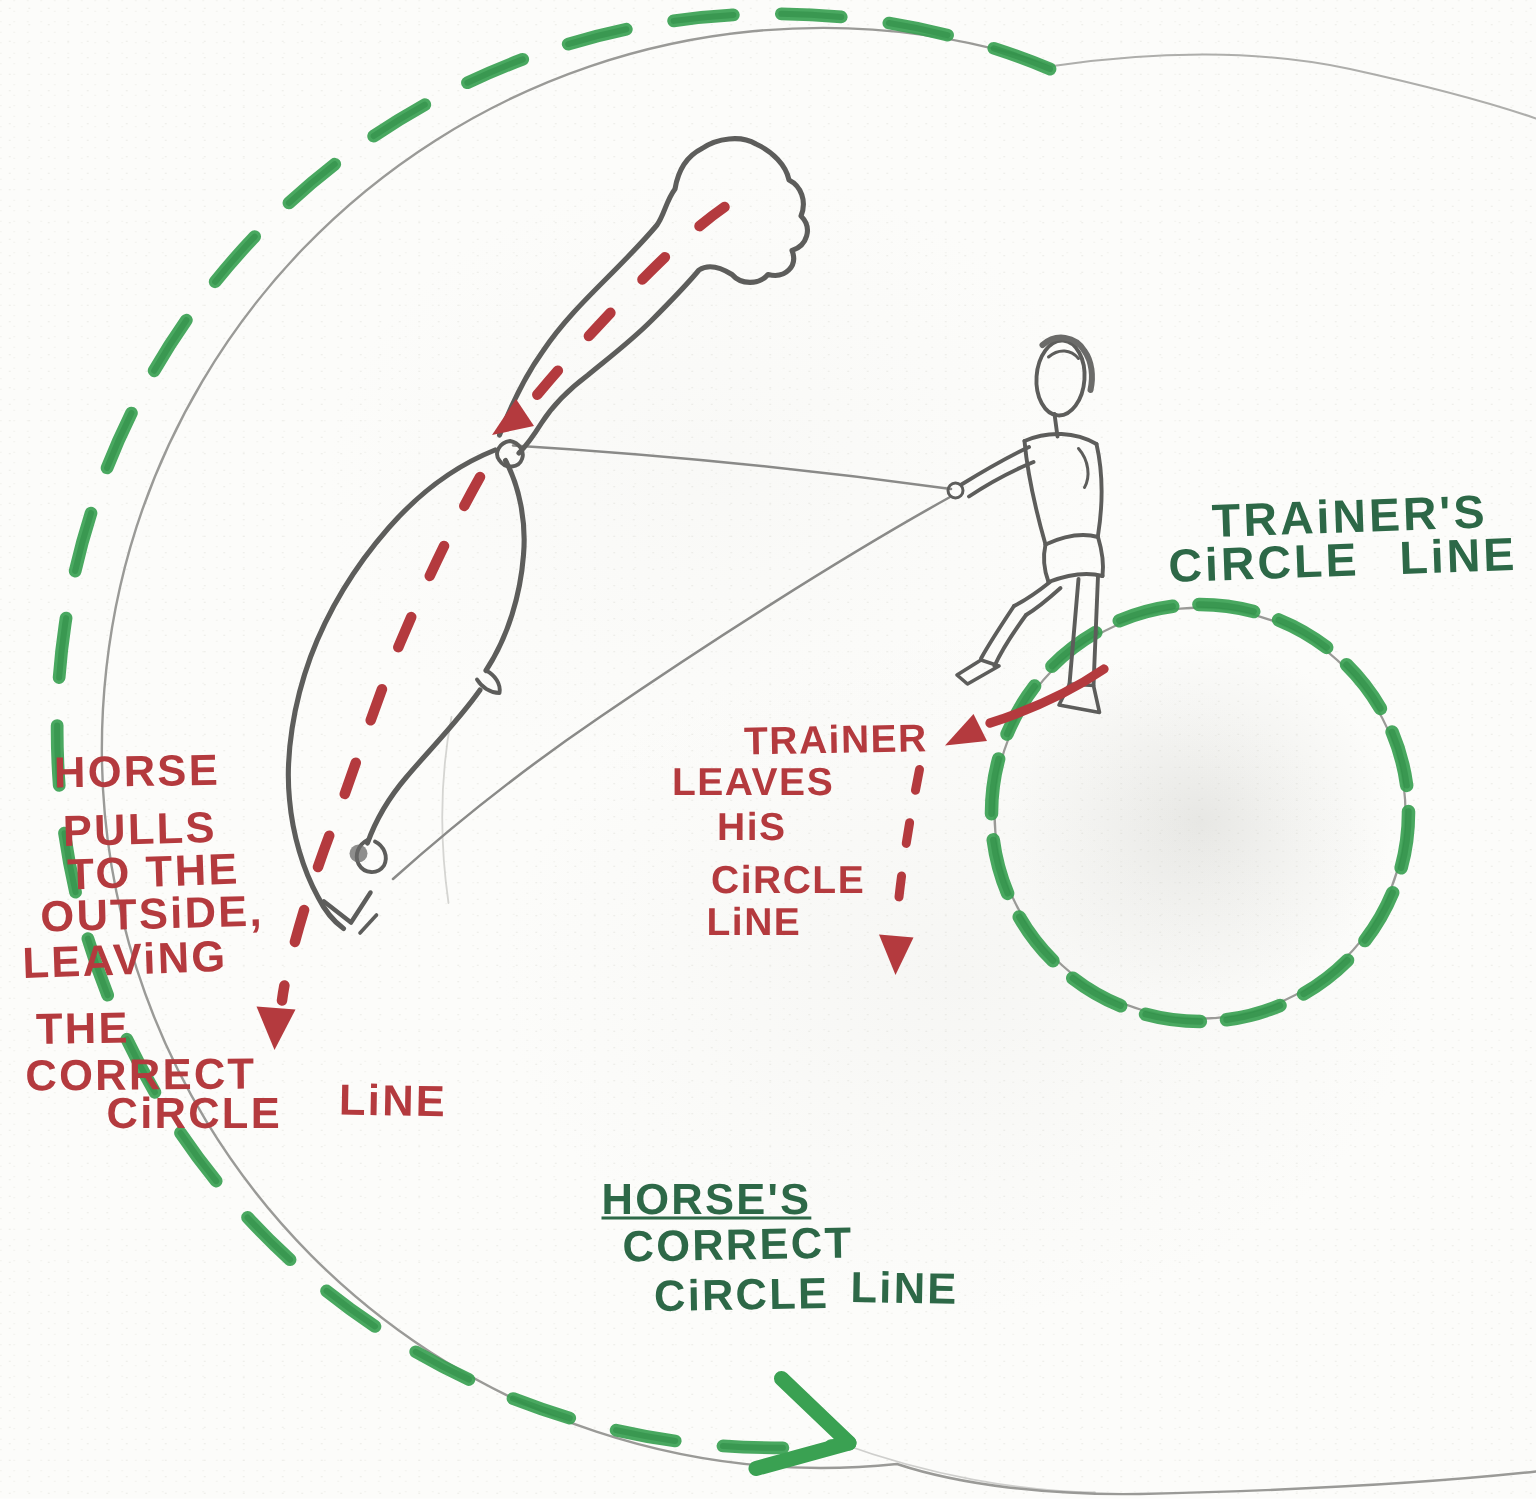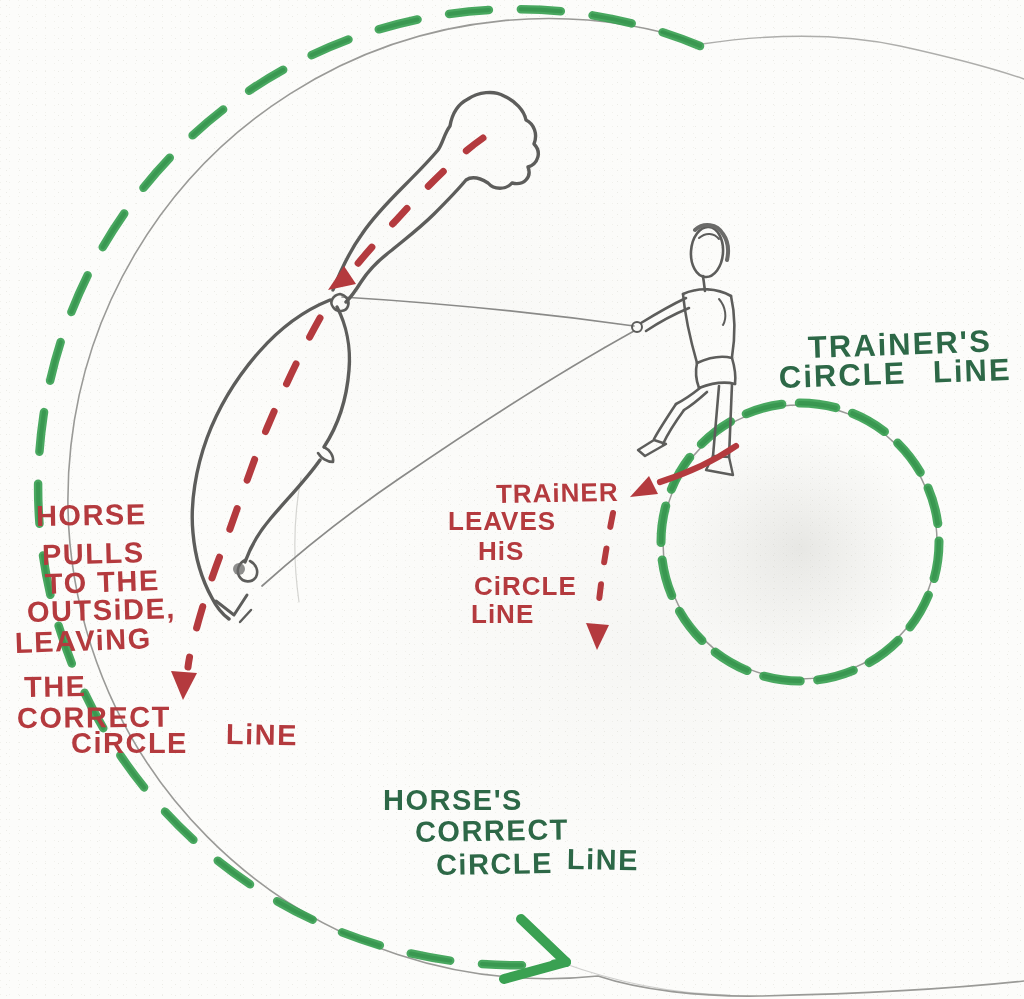--- a/index.html
+++ b/index.html
@@ -191,19 +191,19 @@
     <div class="hand red t26" style="left:474px;top:571px;">CiRCLE</div>
     <div class="hand red t26" style="left:471px;top:599px;">LiNE</div>
   </div>
 
   <div>
     <div class="hand green t31" style="left:808px;top:330px;transform:rotate(-2deg);">TRAiNER'S</div>
     <div class="hand green t31 ws" style="left:779px;top:360px;transform:rotate(-2deg);">CiRCLE LiNE</div>
   </div>
 
   <div>
-    <div class="hand green tg29" style="left:383px;top:784px;">HORSE'S</div>
+    <div class="hand green tg29" style="left:401px;top:784px;text-decoration:underline;">HORSE'S</div>
     <div class="hand green tg29" style="left:415px;top:816px;transform:rotate(-1deg);">CORRECT</div>
     <div class="hand green tg29" style="left:436px;top:849px;transform:rotate(-1deg);">CiRCLE</div>
     <div class="hand green tg29" style="left:567px;top:843px;transform:rotate(1deg);">LiNE</div>
   </div>
 
 </div>
 
 </body></html>

